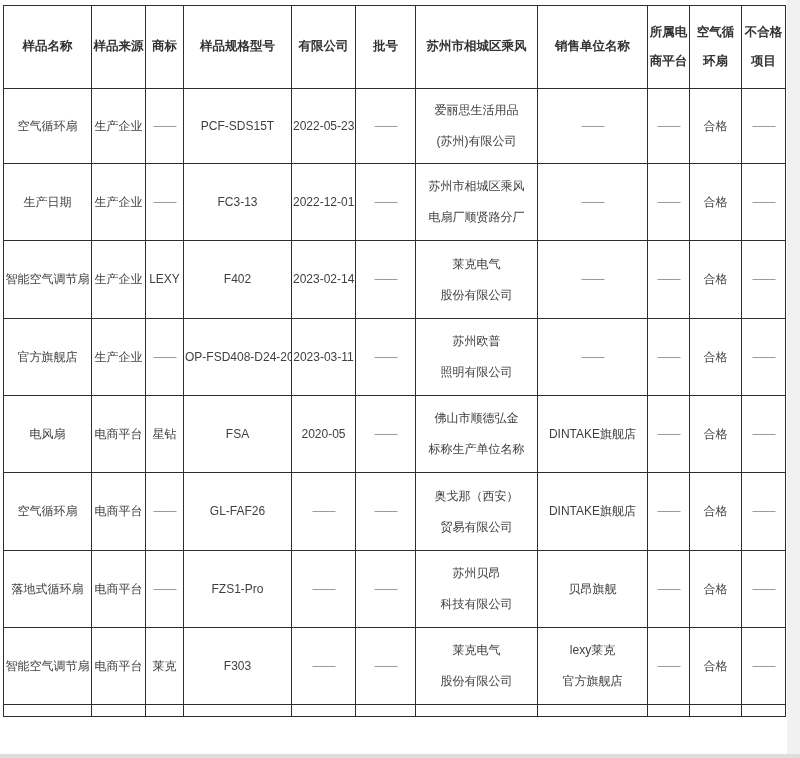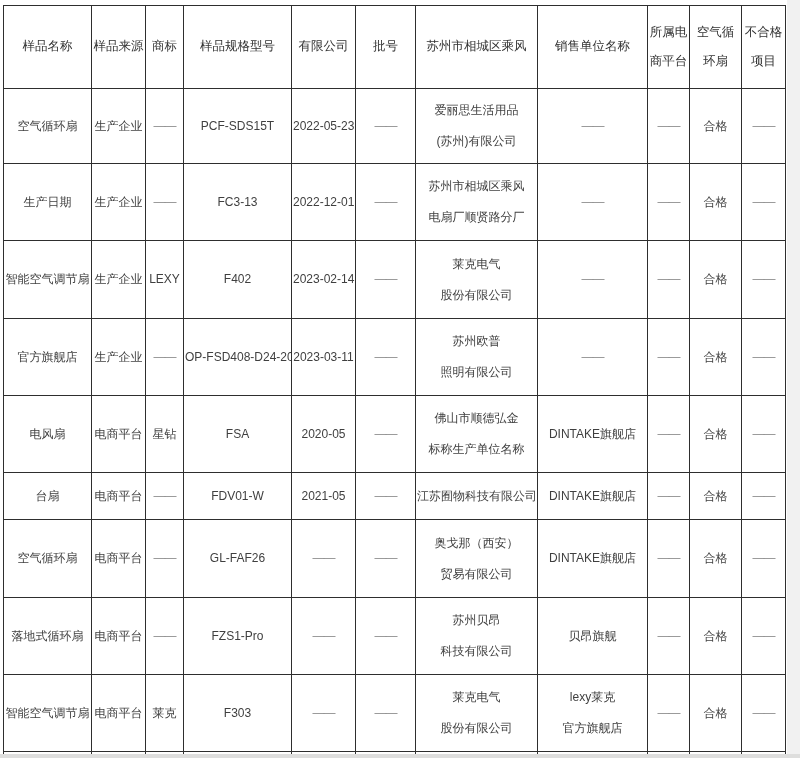--- a/index.html
+++ b/index.html
@@ -30,21 +30,21 @@
     border: 1px solid #2e2e2e;
     padding: 0 1px;
     text-align: center;
     vertical-align: middle;
     white-space: pre;
     overflow: hidden;
     color: #3f3f3f;
   }
   .report th {
     font-size: 12.5px;
-    font-weight: normal;
+    font-weight: bold;
     color: #333333;
     line-height: 2.35;
     white-space: pre-line;
   }
   .report td {
     font-size: 12px;
     line-height: 2.55;
   }
   .report td.dash {
     color: #8f8f8f;
@@ -167,33 +167,20 @@
         <td>FSA</td>
         <td>2020-05</td>
         <td class="dash">——</td>
         <td>佛山市顺德弘金
 标称生产单位名称</td>
         <td>DINTAKE旗舰店</td>
         <td class="dash">——</td>
         <td>合格</td>
         <td class="dash">——</td>
       </tr>
-      <tr style="height:47px">
-        <td>台扇</td>
-        <td>电商平台</td>
-        <td class="dash">——</td>
-        <td>FDV01-W</td>
-        <td>2021-05</td>
-        <td class="dash">——</td>
-        <td>江苏囿物科技有限公司</td>
-        <td>DINTAKE旗舰店</td>
-        <td class="dash">——</td>
-        <td>合格</td>
-        <td class="dash">——</td>
-      </tr>
       <tr style="height:78px">
         <td>空气循环扇</td>
         <td>电商平台</td>
         <td class="dash">——</td>
         <td>GL-FAF26</td>
         <td class="dash">——</td>
         <td class="dash">——</td>
         <td>奥戈那（西安）
 贸易有限公司</td>
         <td>DINTAKE旗舰店</td>

